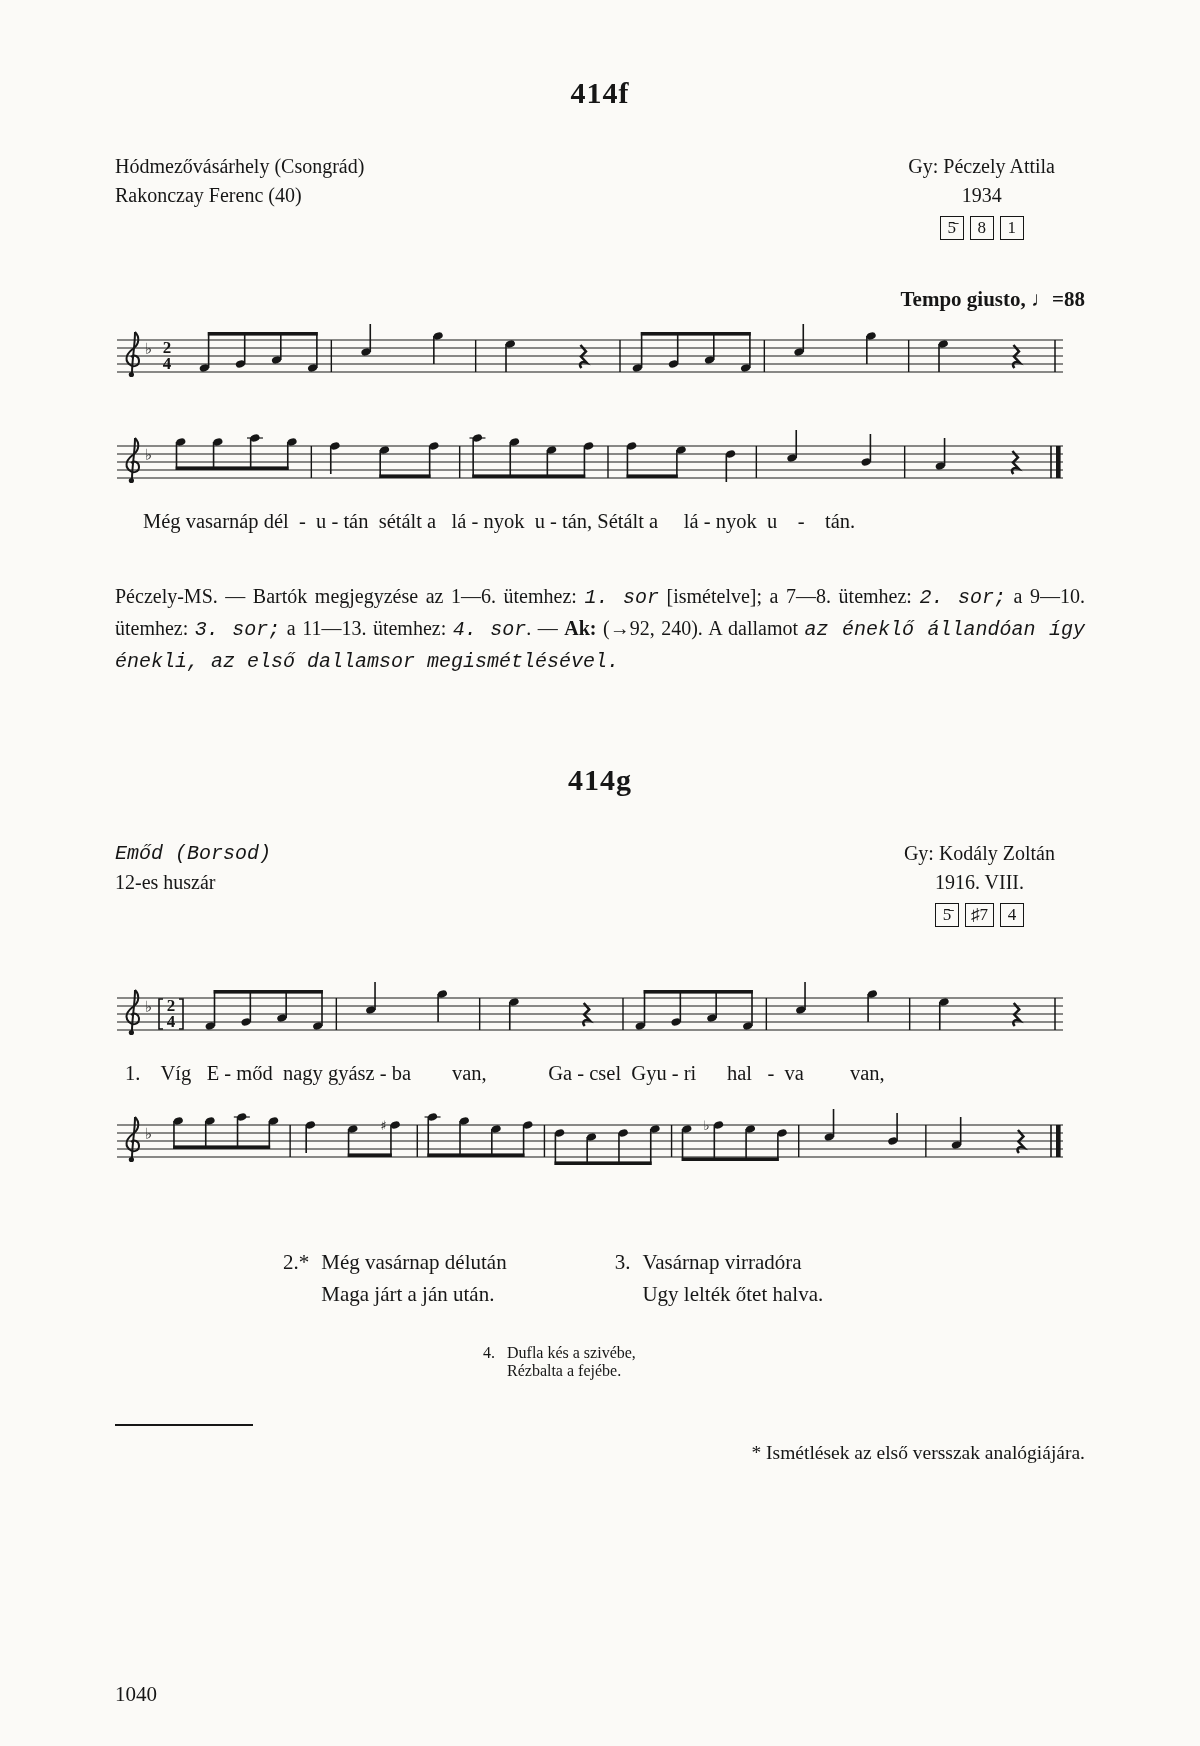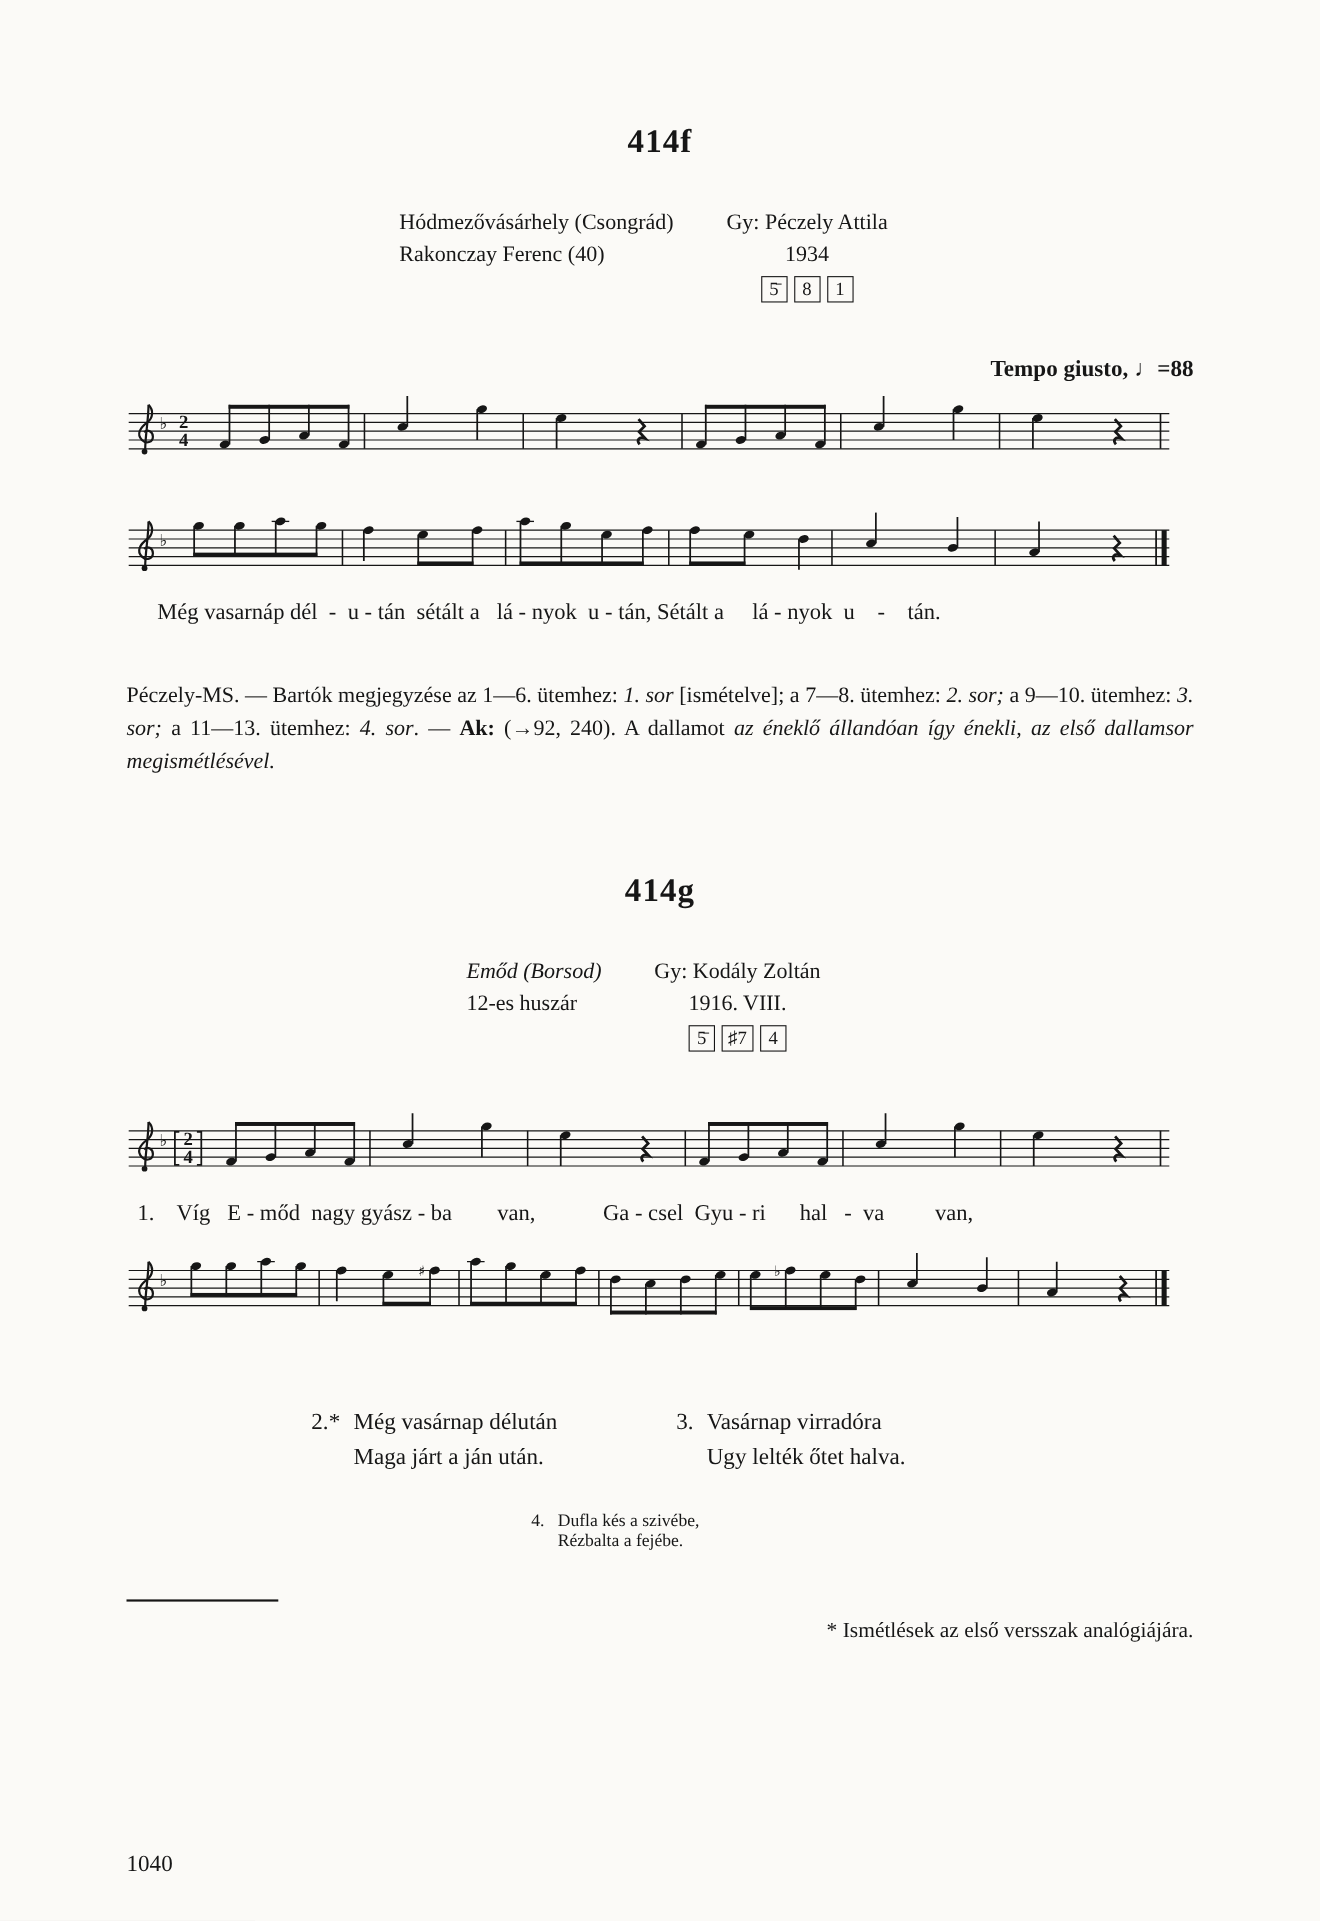--- a/index.html
+++ b/index.html
@@ -10,26 +10,26 @@
     margin:0 auto;
     background:#fbfaf7;
     color:#161616;
     font-family:"Liberation Serif","DejaVu Serif",serif;
     overflow:hidden;
   }
   .content{width:970px;margin-left:115px;}
   .song-title{
     text-align:center;font-weight:bold;font-size:30px;letter-spacing:1px;
   }
-  .t1{padding-top:112px;}
+  .t1{padding-top:76px;}
   .t2{margin-top:86px;}
-  .hdr{display:flex;justify-content:center;margin-top:42px;font-size:20px;line-height:1.45;gap:48px;}
+  .hdr{display:flex;justify-content:space-between;margin-top:42px;font-size:20px;line-height:1.45;gap:48px;}
   .hdr-left{ text-align:left;}
   .hdr-right{text-align:center;margin-right:30px;}
-  .italic,.i{font-style:italic;}
+  .italic,.i{font-style:italic;font-family:Liberation Mono, monospace;}
   .b{font-weight:bold;}
   .cadrow{margin-top:2px;}
   .cadbox{display:inline-block;border:1.7px solid #161616;padding:0 5px;margin:0 3px;
     font-size:17px;line-height:1.3;min-width:12px;}
   .tempo{margin-top:46px;margin-left:48px;font-size:21px;font-weight:bold;text-align:right;}
   .staffwrap{width:950px;height:92px;margin-top:4px;}
   .staffwrap svg{display:block;}
   .lyrics{font-size:20.5px;white-space:pre;margin-top:-4px;margin-left:28px;}
   .notes{margin-top:48px;font-size:20px;line-height:1.5;text-align:justify;}
   .verses-row{display:flex;margin-top:54px;margin-left:168px;gap:108px;font-size:21px;line-height:1.5;}

